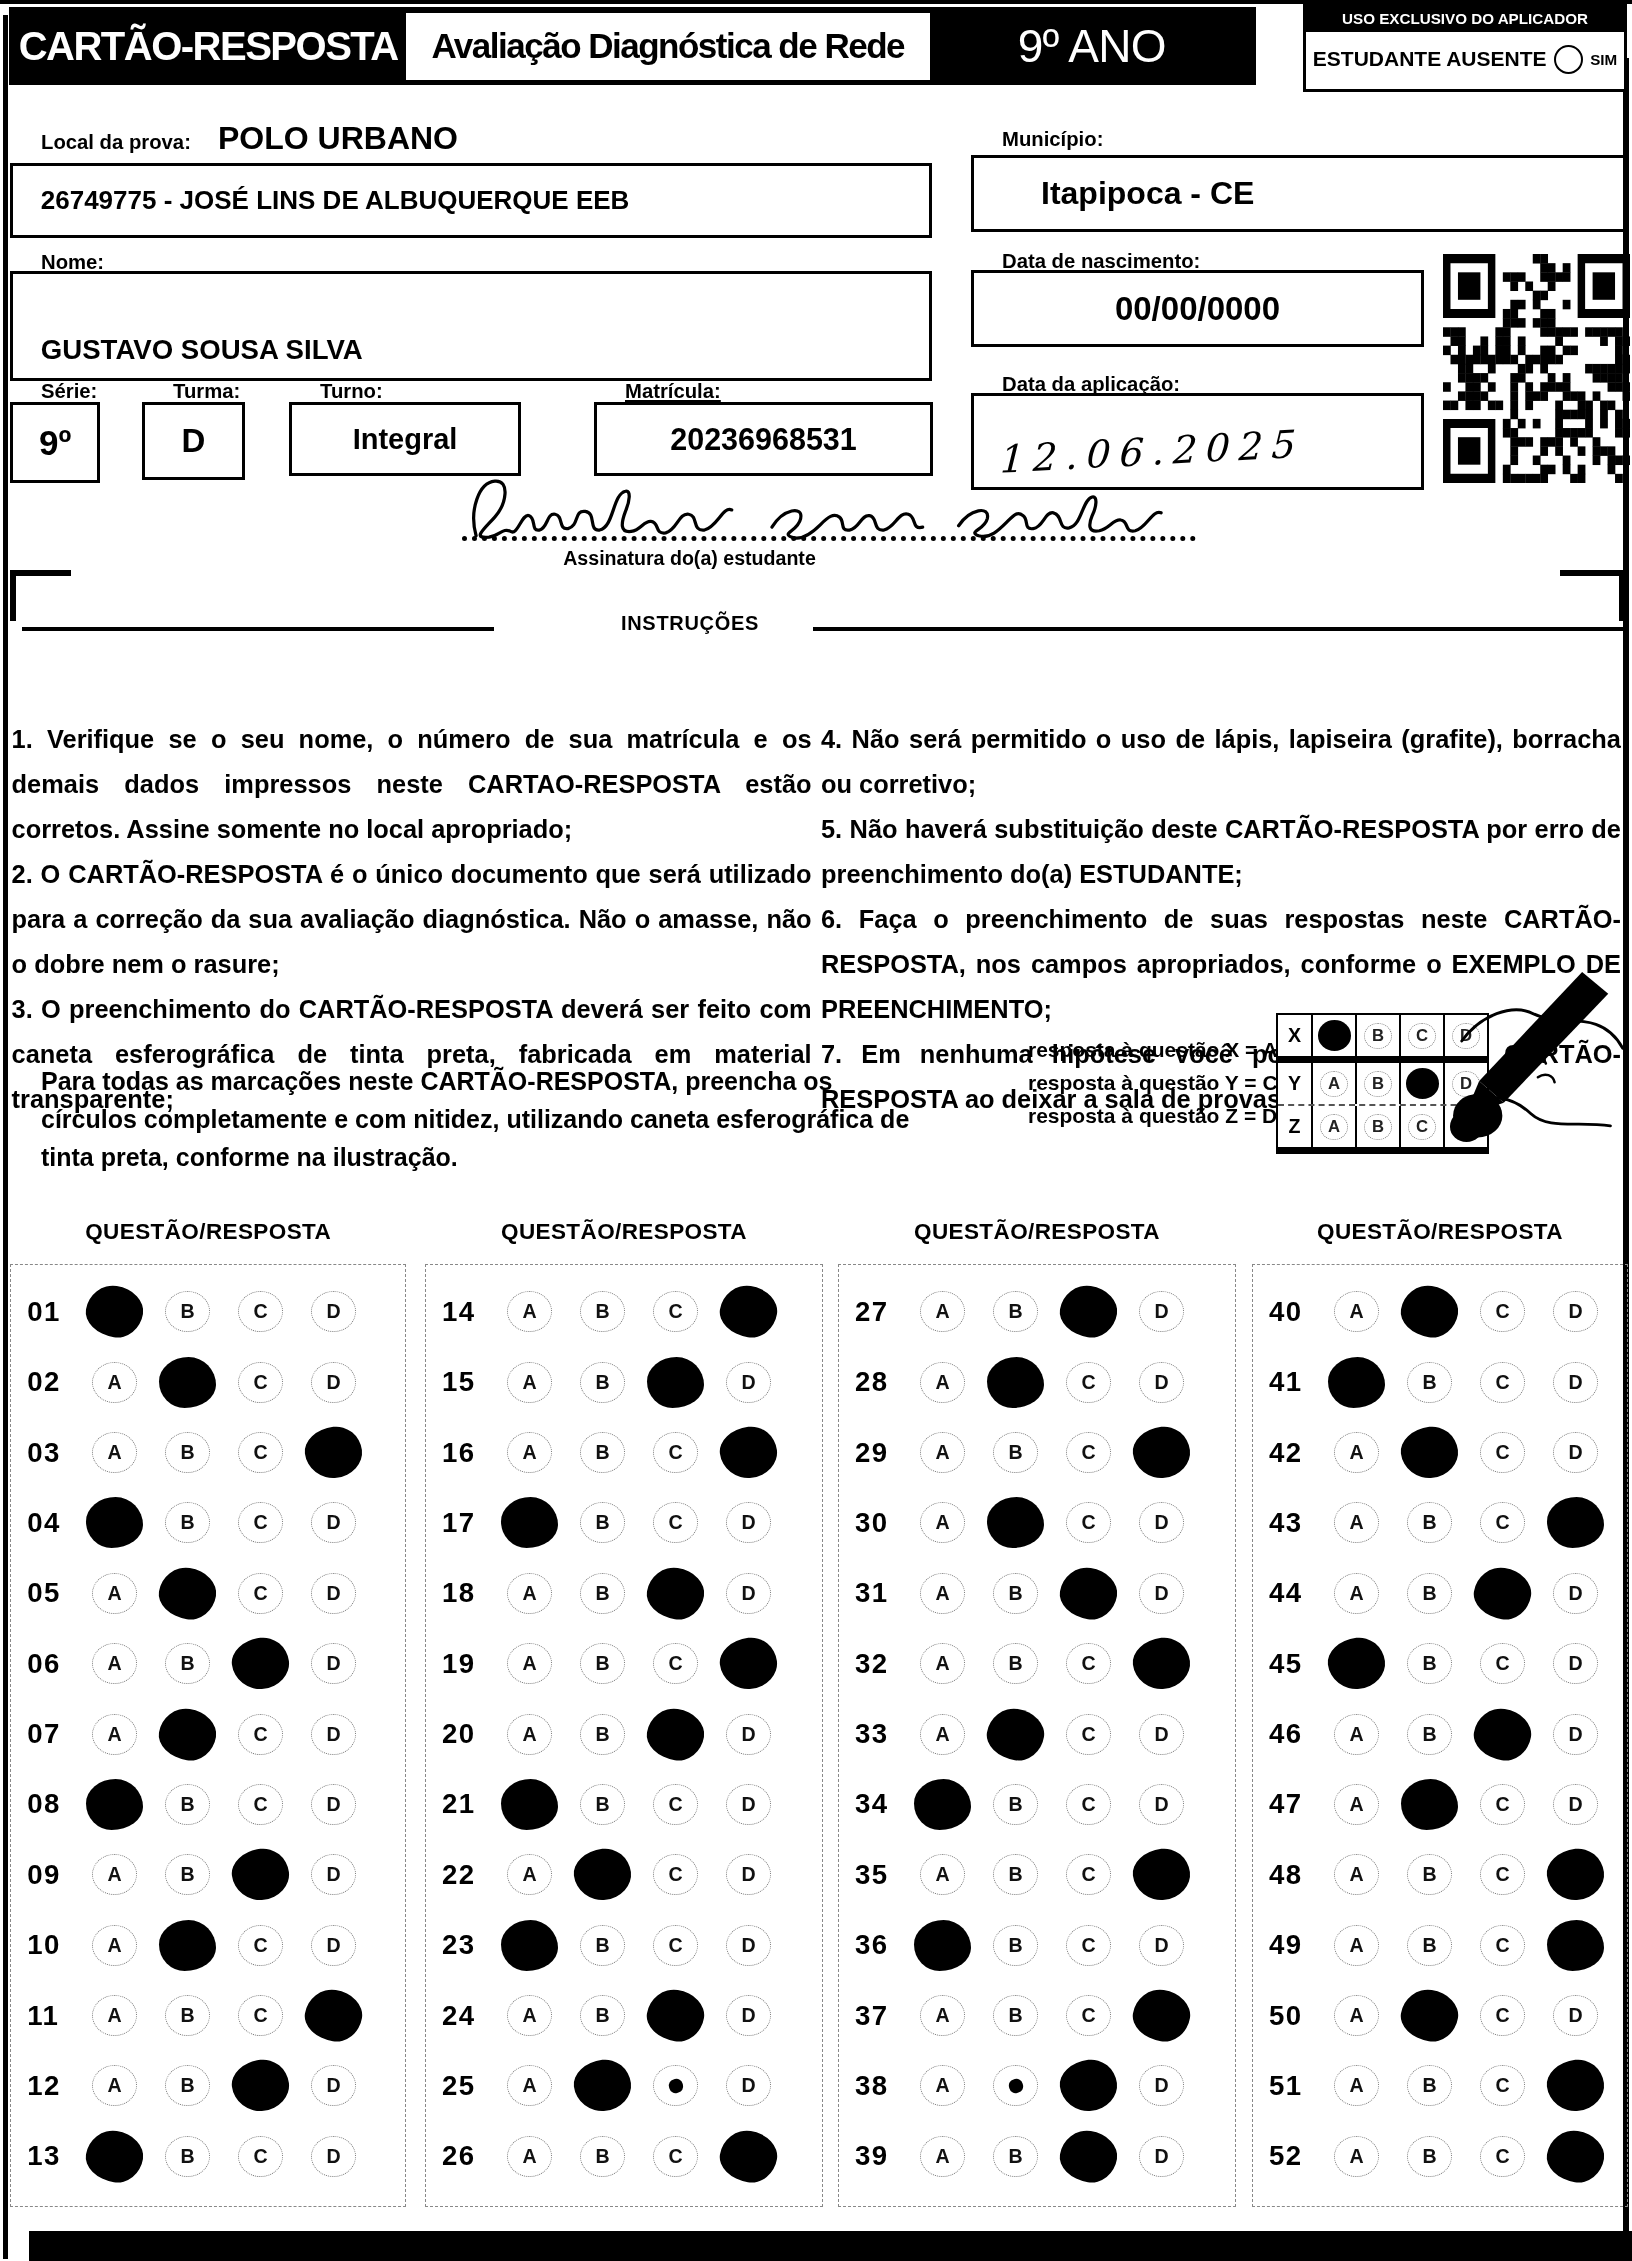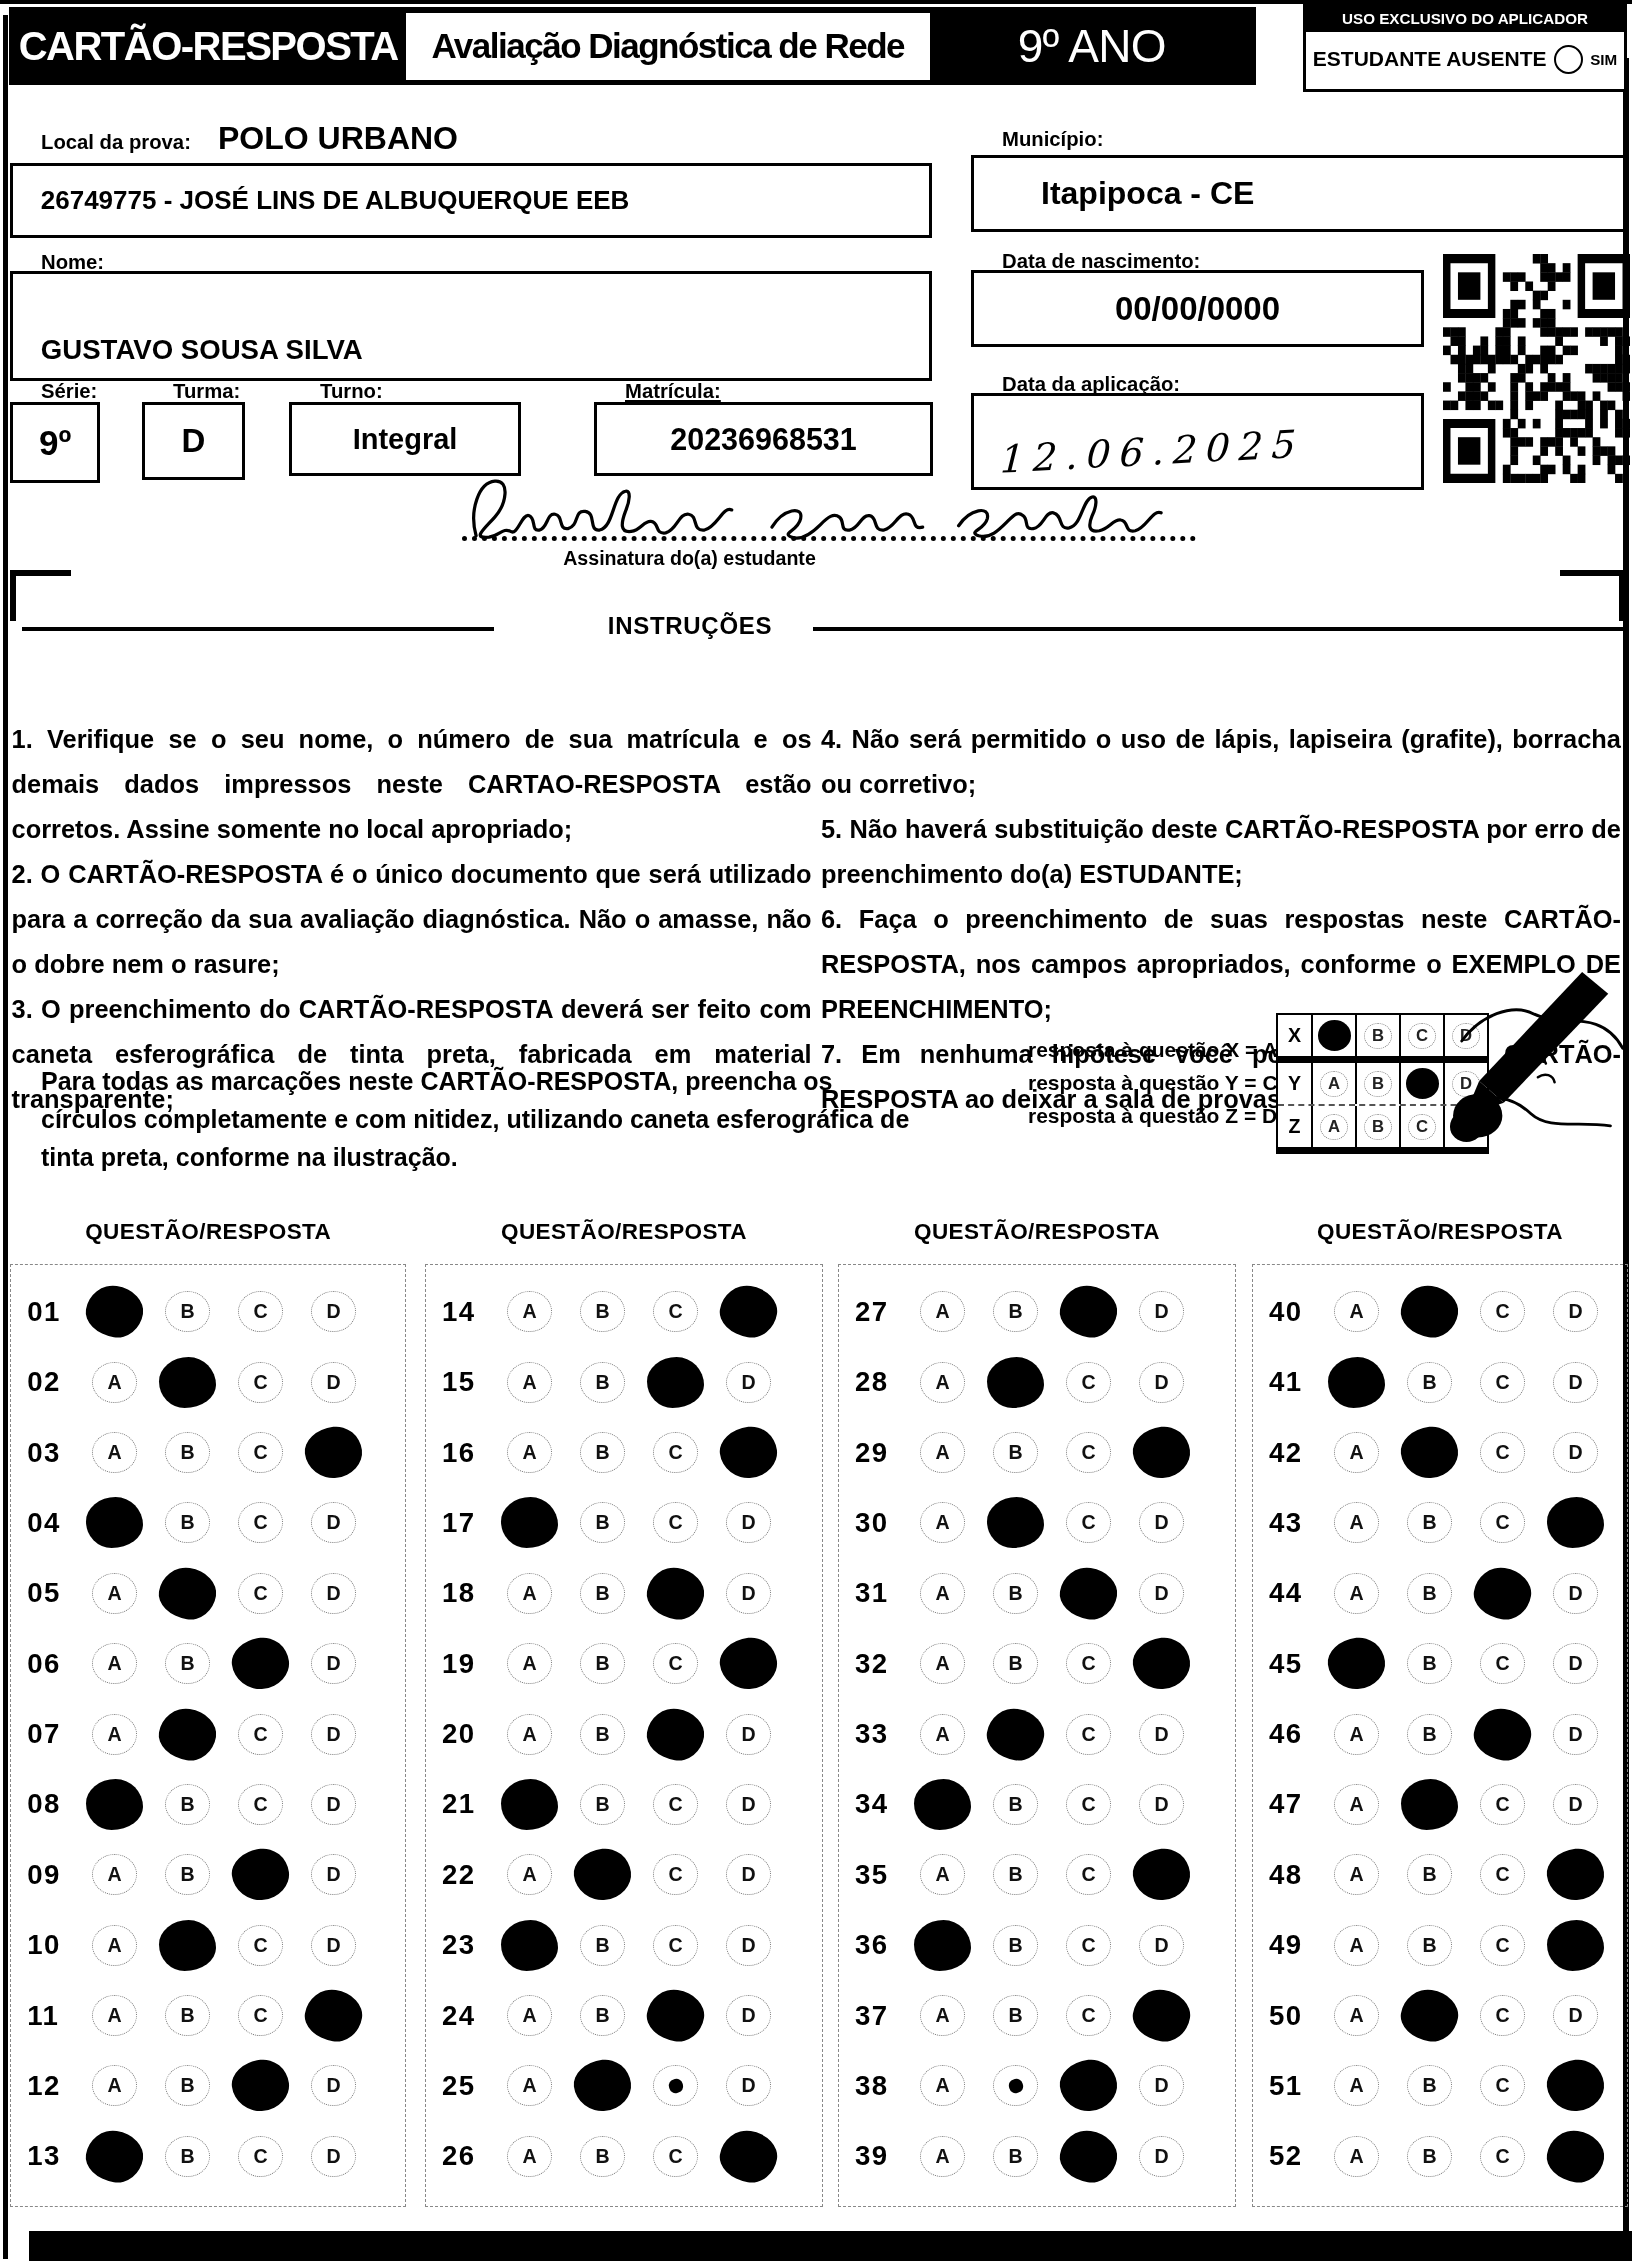--- a/index.html
+++ b/index.html
@@ -41,21 +41,21 @@
   .val-matric { font-size:30.5px; font-weight:bold; width:100%; text-align:center; }
 
   .handwriting-date { font-family:"DejaVu Serif", serif; font-style:italic; font-size:38px; padding-left:25px; padding-bottom:4.4px; letter-spacing:8.7px; transform:rotate(-3deg) skewX(-6deg); transform-origin:left bottom; white-space:nowrap; }
 
   .sig-dotline { left:462px; top:499px; width:734px; height:42px; border-bottom:5.1px dotted #000; }
   .sig-label { left:501px; top:547px; width:377px; text-align:center; font-size:19.6px; font-weight:bold; }
 
   .bracket-l { left:10.2px; top:570px; width:61px; height:51px; border-top:6.5px solid #000; border-left:6.5px solid #000; }
   .bracket-r { left:1560px; top:570px; width:65px; height:51px; border-top:6.5px solid #000; border-right:6.5px solid #000; }
 
-  .instr-heading { left:581px; top:612px; width:218px; text-align:center; font-size:24px; font-weight:bold; letter-spacing:0.7px; }
+  .instr-heading { left:581px; top:612px; width:218px; text-align:center; font-size:20px; font-weight:bold; letter-spacing:0.7px; }
   .instr-line-l { left:22px;  top:627px; width:472px;  height:4.4px; background:#000; }
   .instr-line-r { left:813px; top:627px; width:810px; height:4.4px; background:#000; }
 
   .instr-col { font-size:25.4px; font-weight:bold; line-height:45px; text-align:justify; }
   .instr-col-l { left:11.6px;  top:717px; width:800px; }
   .instr-col-r { left:821px; top:717px; width:800px; }
 
   .fill-note { left:41px; top:1062px; width:894px; font-size:25px; font-weight:bold; line-height:38px; }
 
   .legend { left:1028px; top:1033px; width:305px; font-size:21px; font-weight:bold; line-height:33px; white-space:nowrap; }

